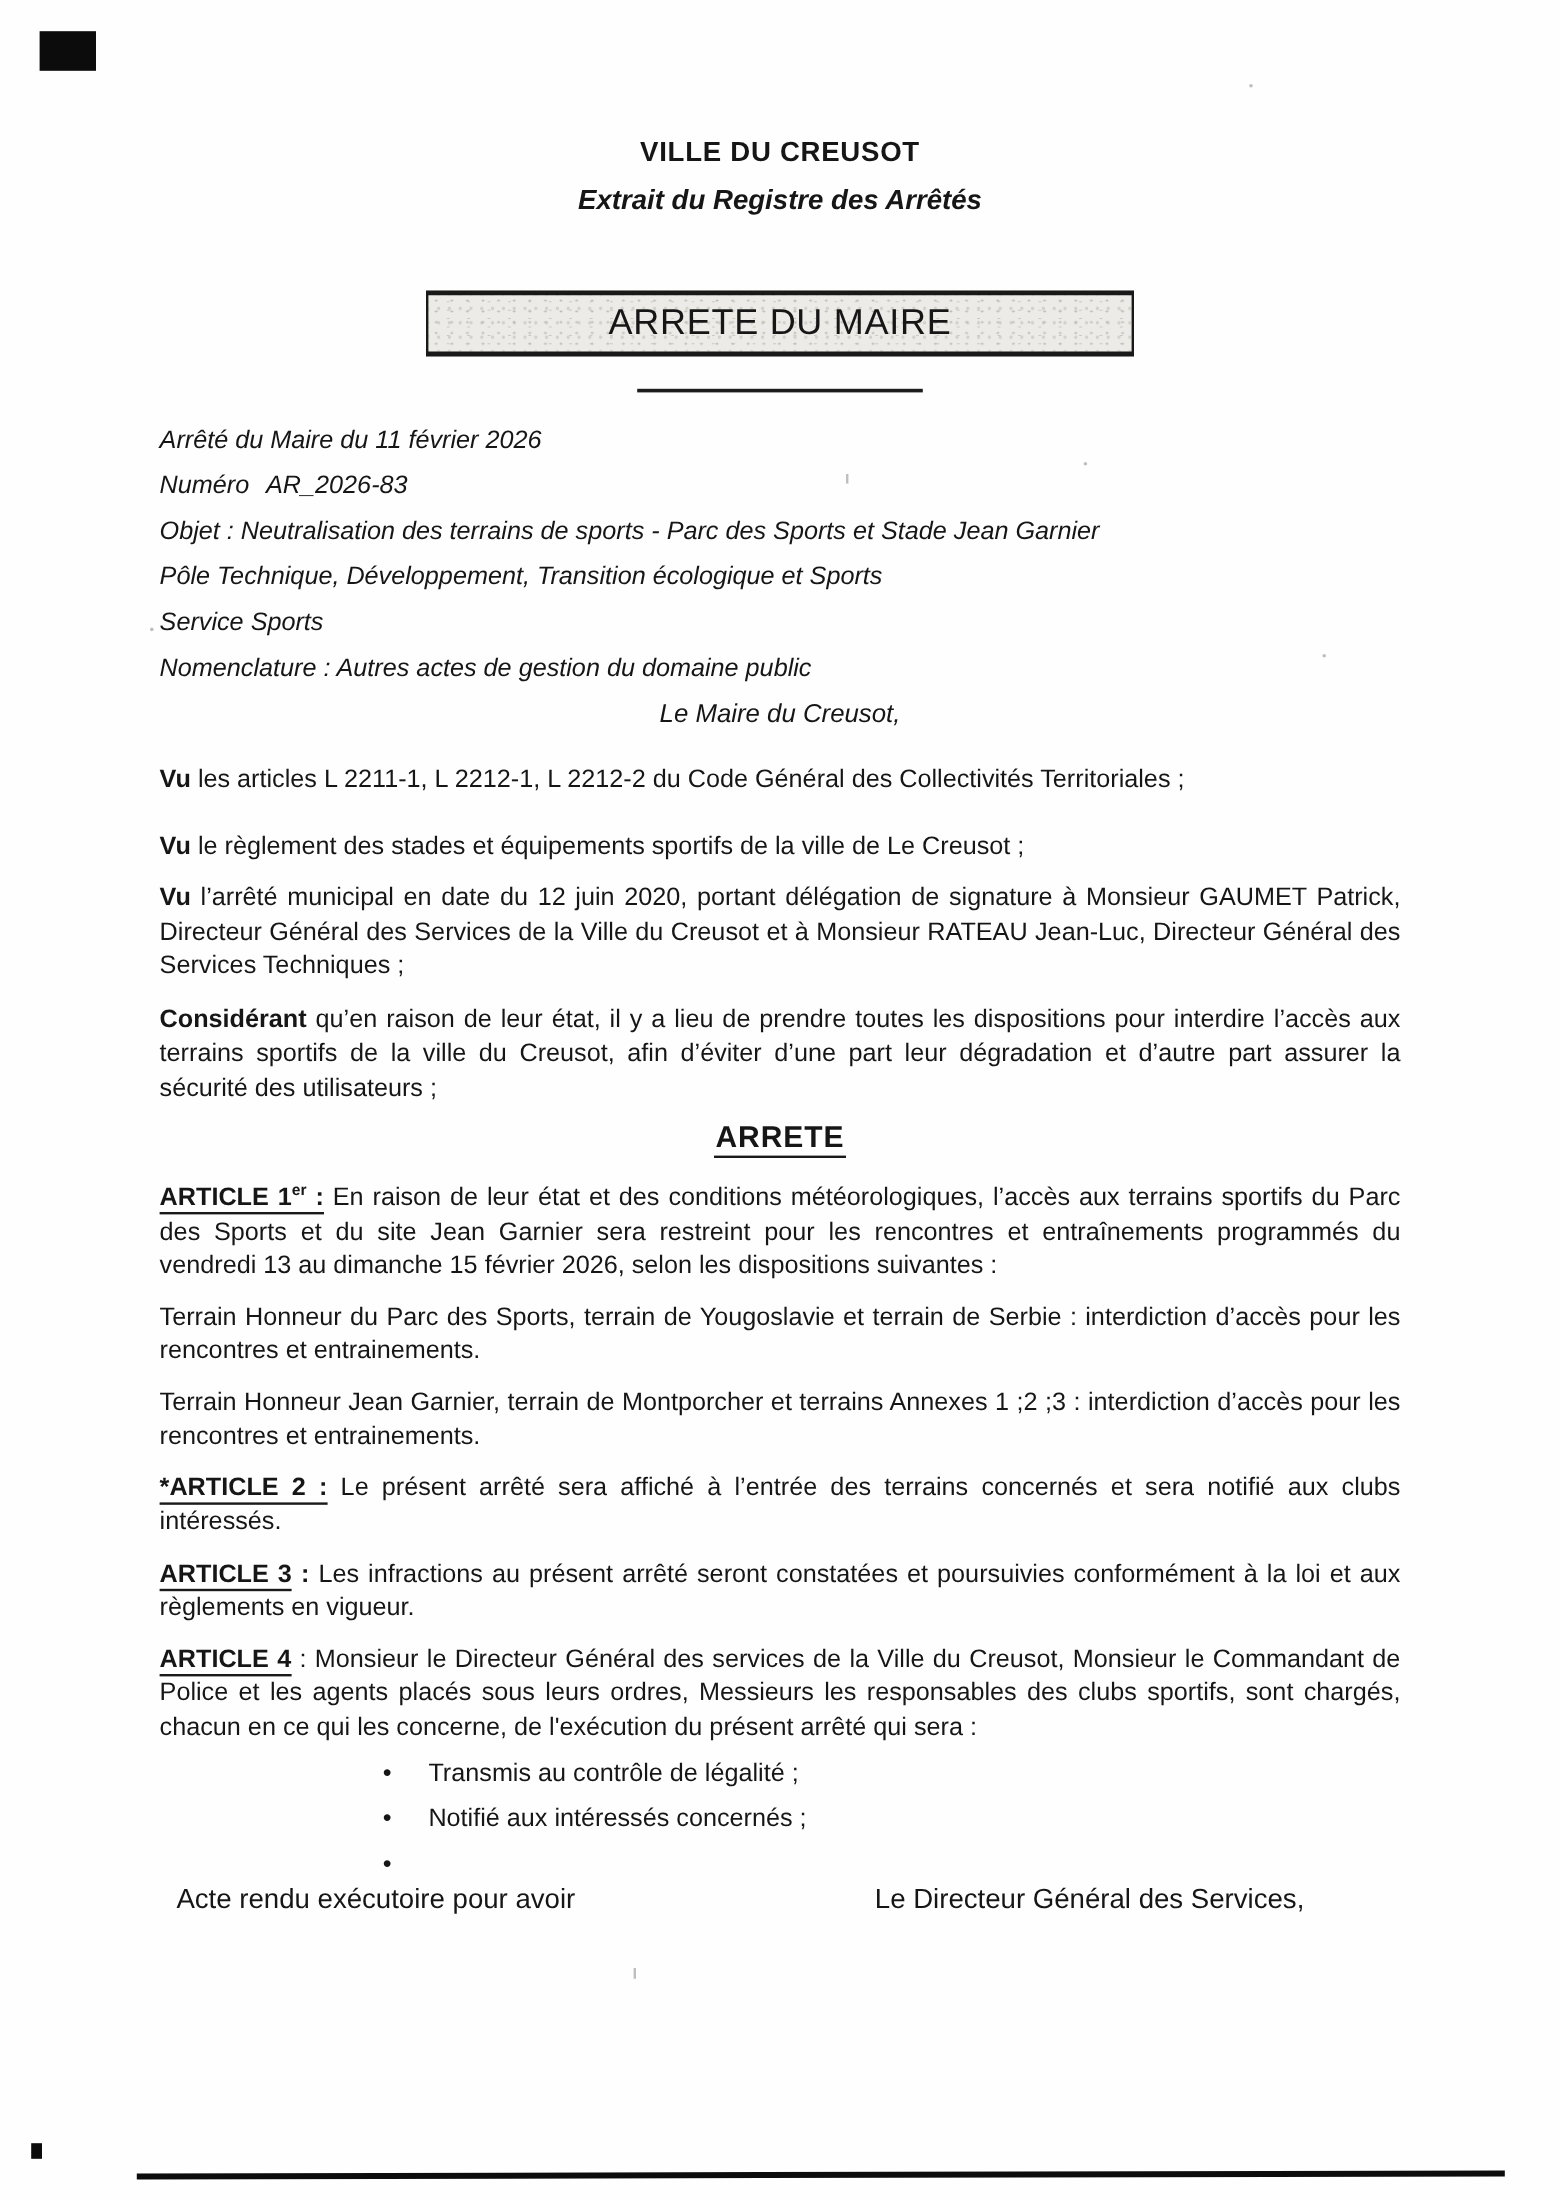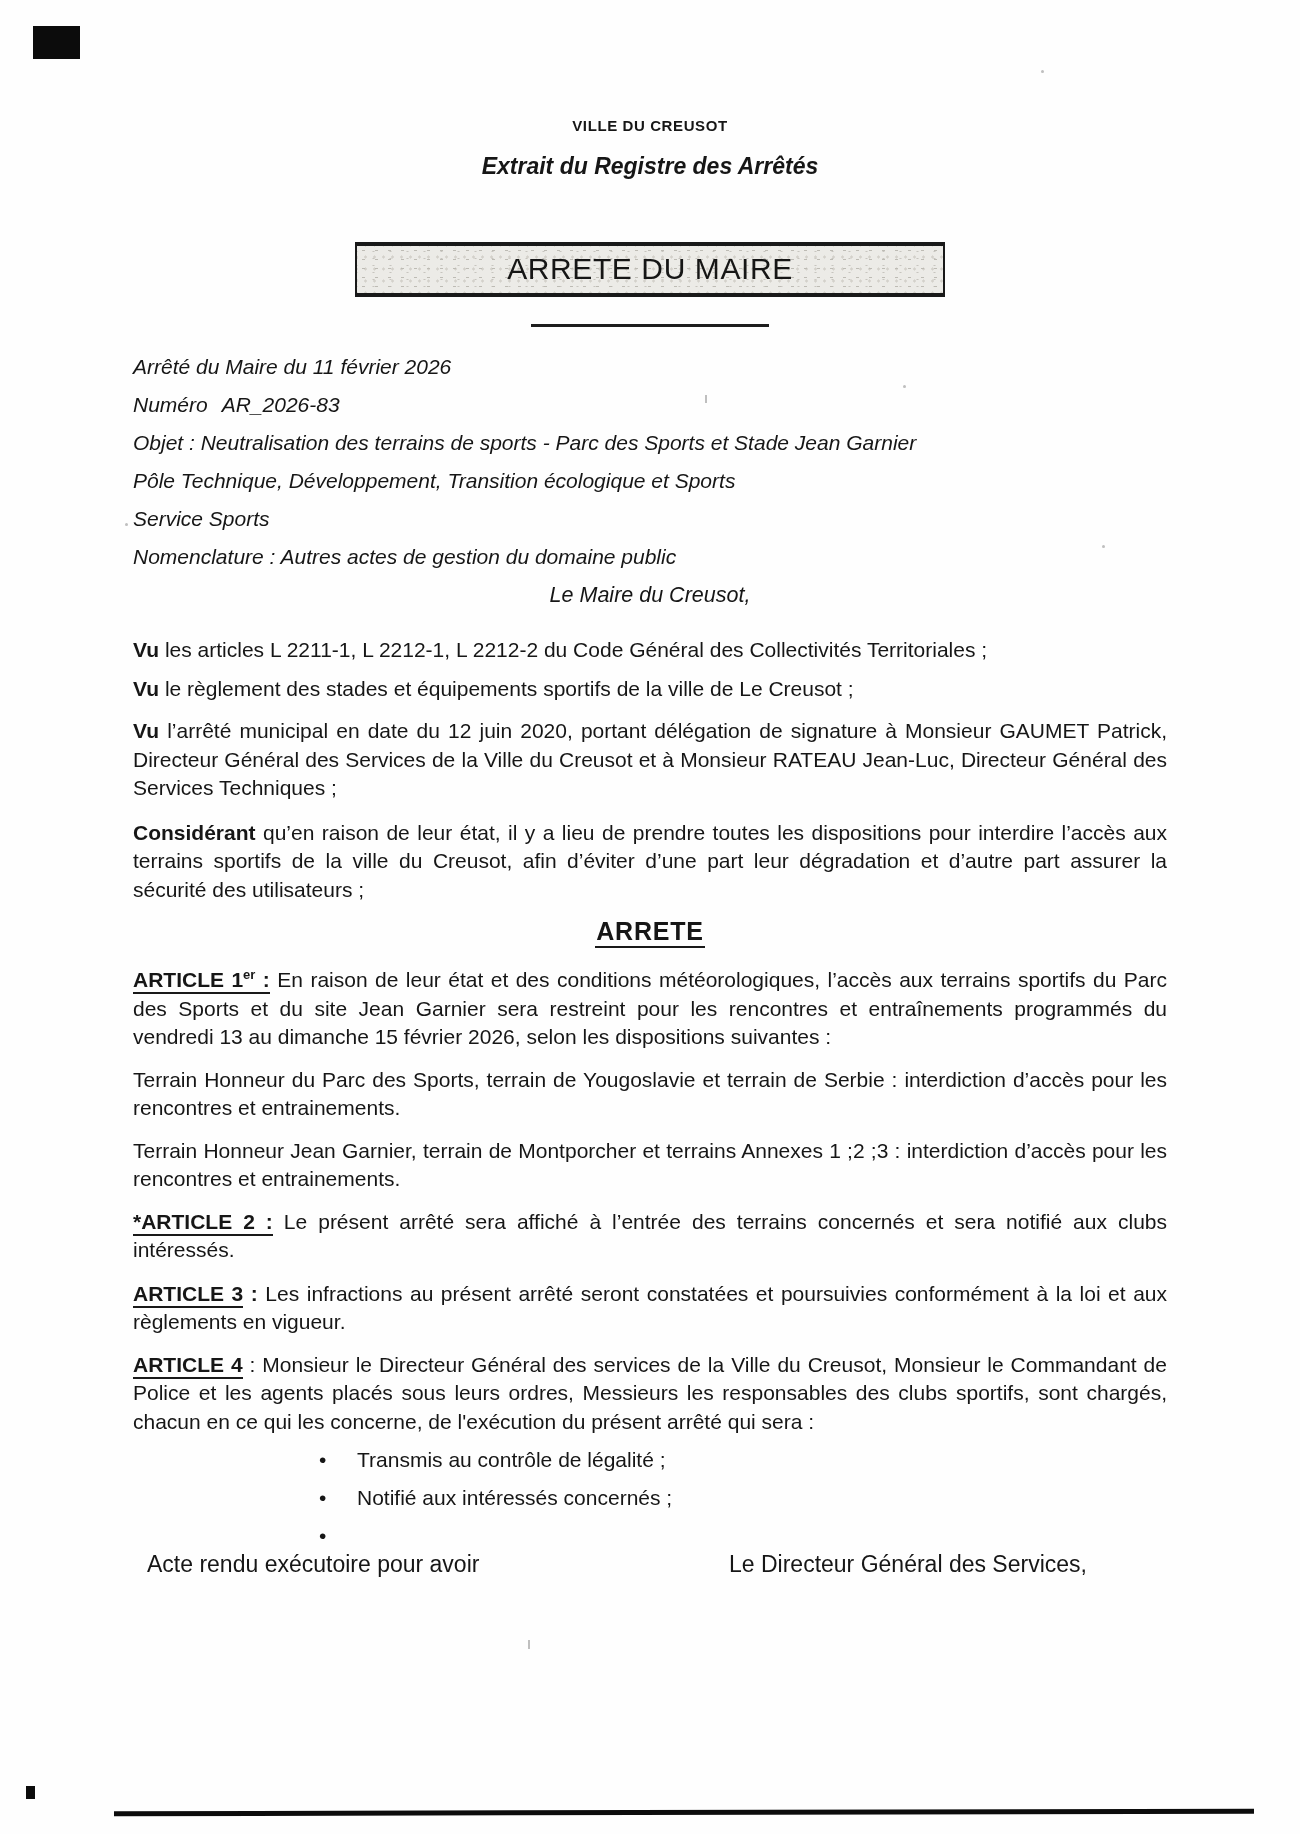--- a/index.html
+++ b/index.html
@@ -11,21 +11,21 @@
     position: relative;
     overflow: hidden;
   }
   .page {
     position: absolute; inset: 0;
     padding: 106px 133px 0 133px;
     box-sizing: border-box;
   }
   
   .doc-city {
-    text-align: center; font-size: 15px; font-weight: bold;
+    text-align: center; font-size: 23px; font-weight: bold;
     letter-spacing: 0.6px; line-height: 28px; margin: 6px 0 0 0;
   }
   .doc-register {
     text-align: center; font-size: 23px; font-style: italic;
     line-height: 30px; margin-top: 11px; font-weight: bold;
   }
   .banner {
     width: 586px; margin: 61px auto 0 auto;
     border: 2px solid #191919;
     border-top-width: 4px; border-bottom-width: 4px;
@@ -113,21 +113,21 @@
     <div class="mline"><span>Numéro</span><span class="gap"></span><span>AR_2026-83</span></div>
     <div class="mline">Objet : Neutralisation des terrains de sports - Parc des Sports et Stade Jean Garnier</div>
     <div class="mline">Pôle Technique, Développement, Transition écologique et Sports</div>
     <div class="mline">Service Sports</div>
     <div class="mline">Nomenclature : Autres actes de gestion du domaine public</div>
   </div>
 
   <div class="mayor-line">Le Maire du Creusot,</div>
 
   <p class="para first"><span class="b">Vu</span> <span>les articles L 2211-1, L 2212-1, L 2212-2 du Code Général des Collectivités Territoriales ;</span></p>
-  <p class="para" style="margin-top:10px"><span class="b">Vu</span> <span>le règlement des stades et équipements sportifs de la ville de Le Creusot ;</span></p>
+  <p class="para" style="margin-top:27px"><span class="b">Vu</span> <span>le règlement des stades et équipements sportifs de la ville de Le Creusot ;</span></p>
   <p class="para" style="margin-top:14px"><span class="b">Vu</span> <span>l’arrêté municipal en date du 12 juin 2020, portant délégation de signature à Monsieur GAUMET Patrick, Directeur Général des Services de la Ville du Creusot et à Monsieur RATEAU Jean-Luc, Directeur Général des Services Techniques ;</span></p>
   <p class="para" style="margin-top:16px"><span class="b">Considérant</span> <span>qu’en raison de leur état, il y a lieu de prendre toutes les dispositions pour interdire l’accès aux terrains sportifs de la ville du Creusot, afin d’éviter d’une part leur dégradation et d’autre part assurer la sécurité des utilisateurs ;</span></p>
 
   <div class="decree-heading"><span class="u">ARRETE</span></div>
 
   <p class="para" style="margin-top:15px"><span class="article-head"><span>ARTICLE 1</span><sup>er</sup><span> :</span></span> <span>En raison de leur état et des conditions météorologiques, l’accès aux terrains sportifs du Parc des Sports et du site Jean Garnier sera restreint pour les rencontres et entraînements programmés du vendredi 13 au dimanche 15 février 2026, selon les dispositions suivantes :</span></p>
 
   <p class="para" style="margin-top:14px">Terrain Honneur du Parc des Sports, terrain de Yougoslavie et terrain de Serbie : interdiction d’accès pour les rencontres et entrainements.</p>
   <p class="para" style="margin-top:14px">Terrain Honneur Jean Garnier, terrain de Montporcher et terrains Annexes 1 ;2 ;3 : interdiction d’accès pour les rencontres et entrainements.</p>
 

